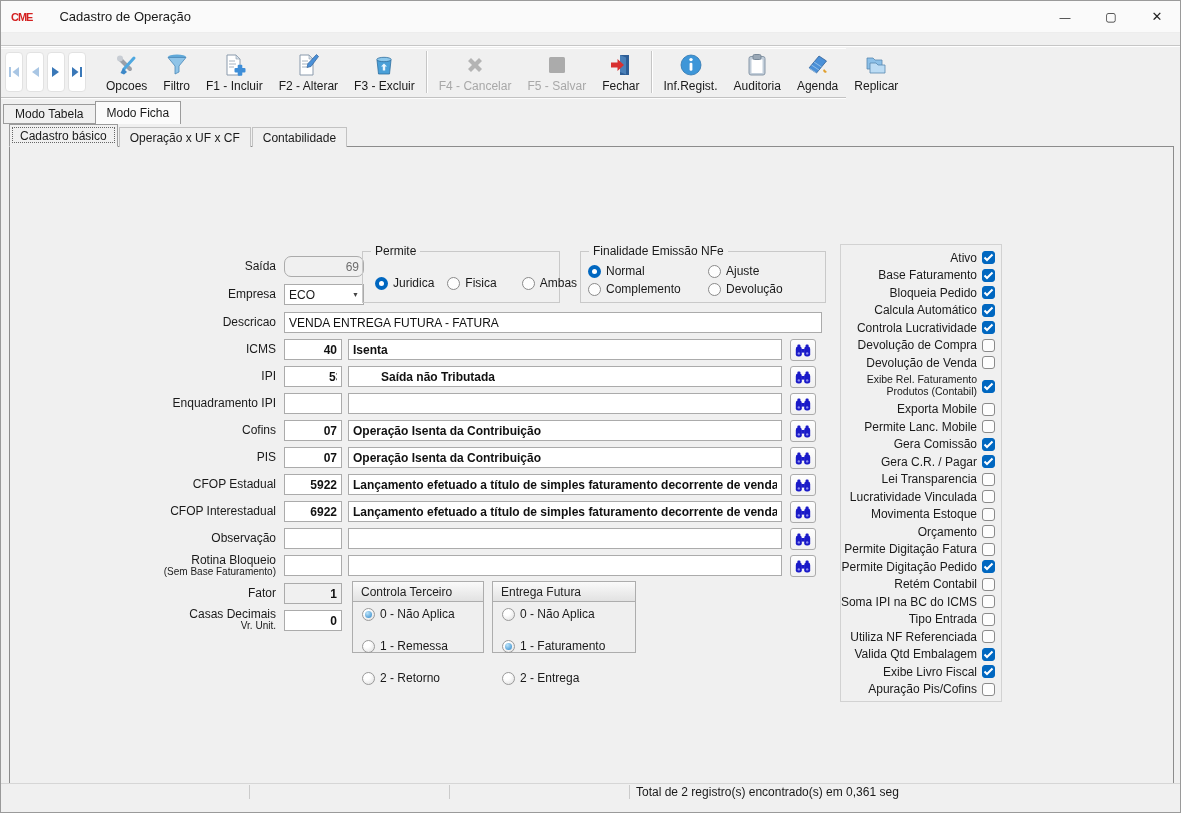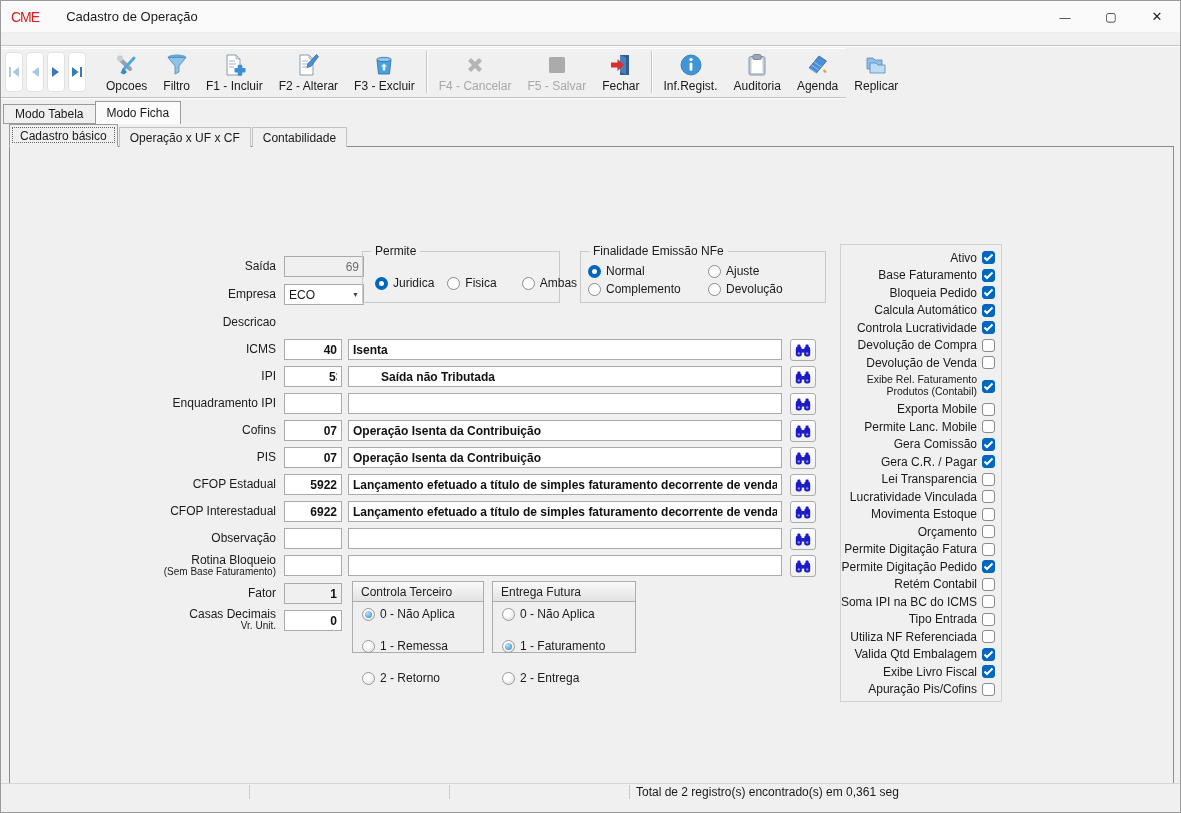--- a/index.html
+++ b/index.html
@@ -2,21 +2,21 @@
 <html><head>
 <meta charset="utf-8">
 <style>
   html,body{margin:0;padding:0;background:#6d6d6d;font-family:"Liberation Sans",sans-serif;}
   *{box-sizing:border-box;}
   .window{position:relative;width:1181px;height:813px;background:#F0F0F0;border:1px solid #9a9a9a;
           overflow:hidden;font-size:12px;color:#1a1a1a;}
   
   .titlebar{position:absolute;top:0;left:0;right:0;height:32px;background:#FAFAFA;
             display:flex;align-items:center;border-bottom:1px solid #ededed;}
-  .applogo{margin-left:10px;color:#D42020;font-weight:normal;font-size:14px;letter-spacing:-1px;}
+  .applogo{margin-left:10px;color:#D42020;font-weight:bold;font-size:11px;letter-spacing:-1px;}
   .apptitle{margin-left:27px;font-size:13px;color:#1a1a1a;}
   .wbtns{margin-left:auto;display:flex;height:100%;}
   .wbtn{width:46px;height:100%;display:flex;align-items:center;justify-content:center;
         font-size:13px;color:#222;cursor:default;}
   .rebar{position:absolute;top:44px;left:0;right:0;height:2px;border-top:1px solid #c6c6c6;border-bottom:1px solid #ffffff;}
   
   .toolbar{position:absolute;top:47px;left:0;width:845px;height:50px;background:#F0F0F0;
            border-bottom:1px solid #c2c2c2;box-shadow:inset 0 1px 0 #fdfdfd,0 1px 0 #fdfdfd;
            display:flex;align-items:center;padding:1px 4px 2px 4px;}
   .navgrp{display:flex;gap:3px;margin-right:12px;}
@@ -245,21 +245,21 @@
 
   <div class="subtabs">
     <div class="stab active">Cadastro básico</div>
     <div class="stab">Operação x UF x CF</div>
     <div class="stab">Contabilidade</div>
   </div>
 
   <div class="content">
 
     <div class="flabel" style="top:112px;">Saída</div>
-    <input class="fld wf dis" style="left: 274px; top: 109px; text-align: right;" readonly="" value="69">
+    <input class="fld wf dis" style="left: 274px; top: 109px; text-align: right; border-radius: 7px;" readonly="" value="69">
     <div class="flabel" style="top:140px;">Empresa</div>
     <div class="combo" style="left:274px;top:137px;">
       <span>ECO</span>
       <span class="arr">▼</span>
     </div>
 
     <div class="gbox" style="left:352px;top:104px;width:198px;height:52px;">
       <span class="gtitle">Permite</span>
       <div style="display:flex;align-items:center;padding:24px 0 0 12px;">
         <div class="gr" style="margin-right:13px;">
@@ -293,20 +293,21 @@
           <span>Complemento</span>
         </div>
         <div class="gr">
           <span class="radio"></span>
           <span>Devolução</span>
         </div>
       </div>
     </div>
 
     <div class="flabel" style="top:168px;">Descricao</div>
+    <input class="fld" style="left: 274px; top: 165px; width: 538px;" value="VENDA ENTREGA FUTURA - FATURA">
 
     <div>
       <div class="flabel" style="top:195px;">ICMS</div>
       <input class="fld sf" style="left: 274px; top: 192px;" value="40">
       <input class="fld bf" style="left: 338px; top: 192px;" value="Isenta">
       <div class="binoc" style="top:192px;">
         <svg width="16" height="13" viewBox="0 0 16 13">
             <rect x="2.4" y="0.5" width="3" height="4" rx="1" fill="#1A1AC8"></rect>
             <rect x="10.6" y="0.5" width="3" height="4" rx="1" fill="#1A1AC8"></rect>
             <rect x="0.8" y="2.6" width="6" height="10" rx="2.4" fill="#1A1AC8"></rect>

